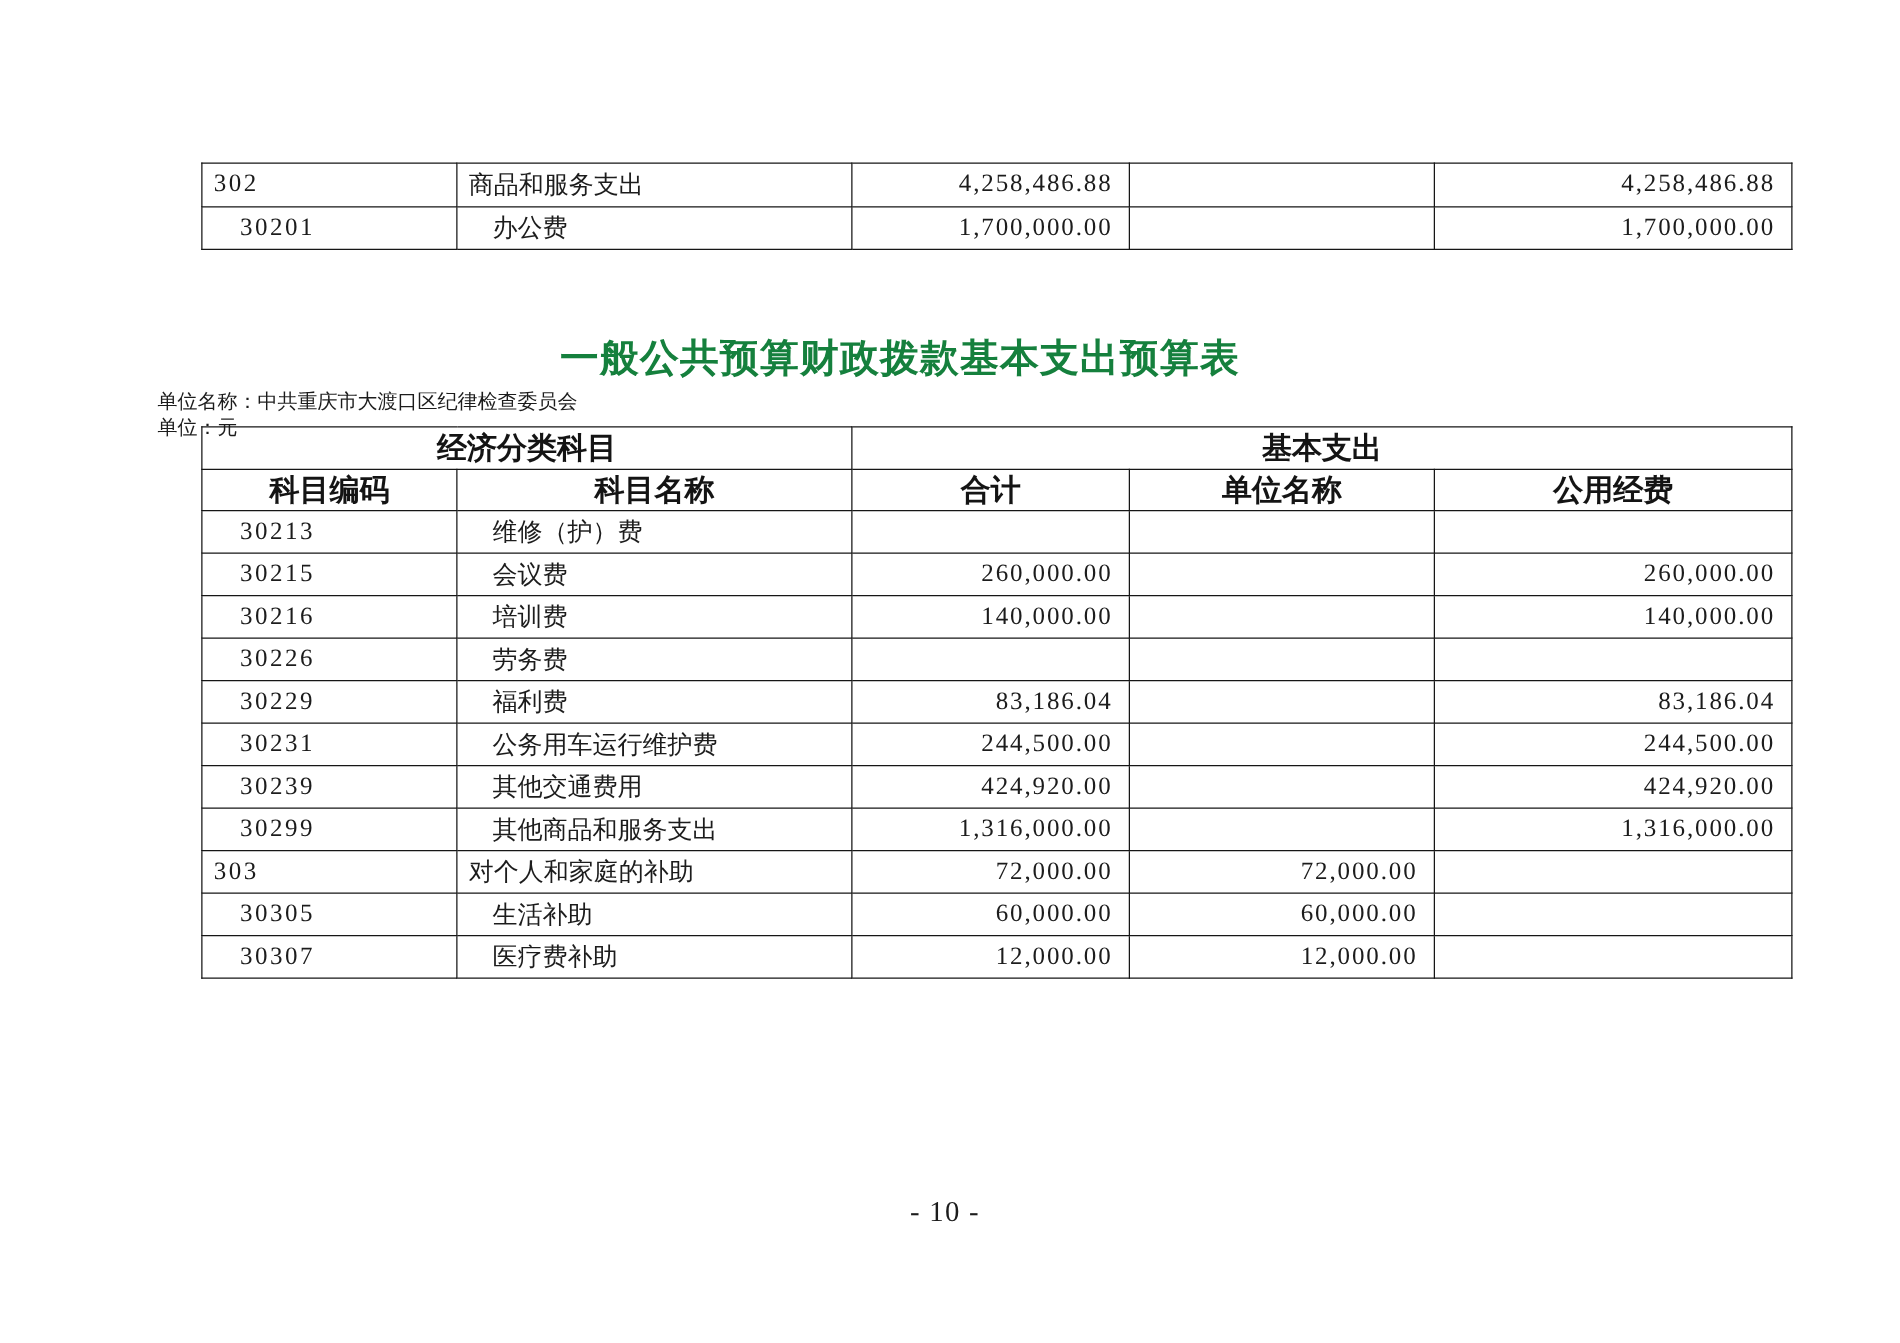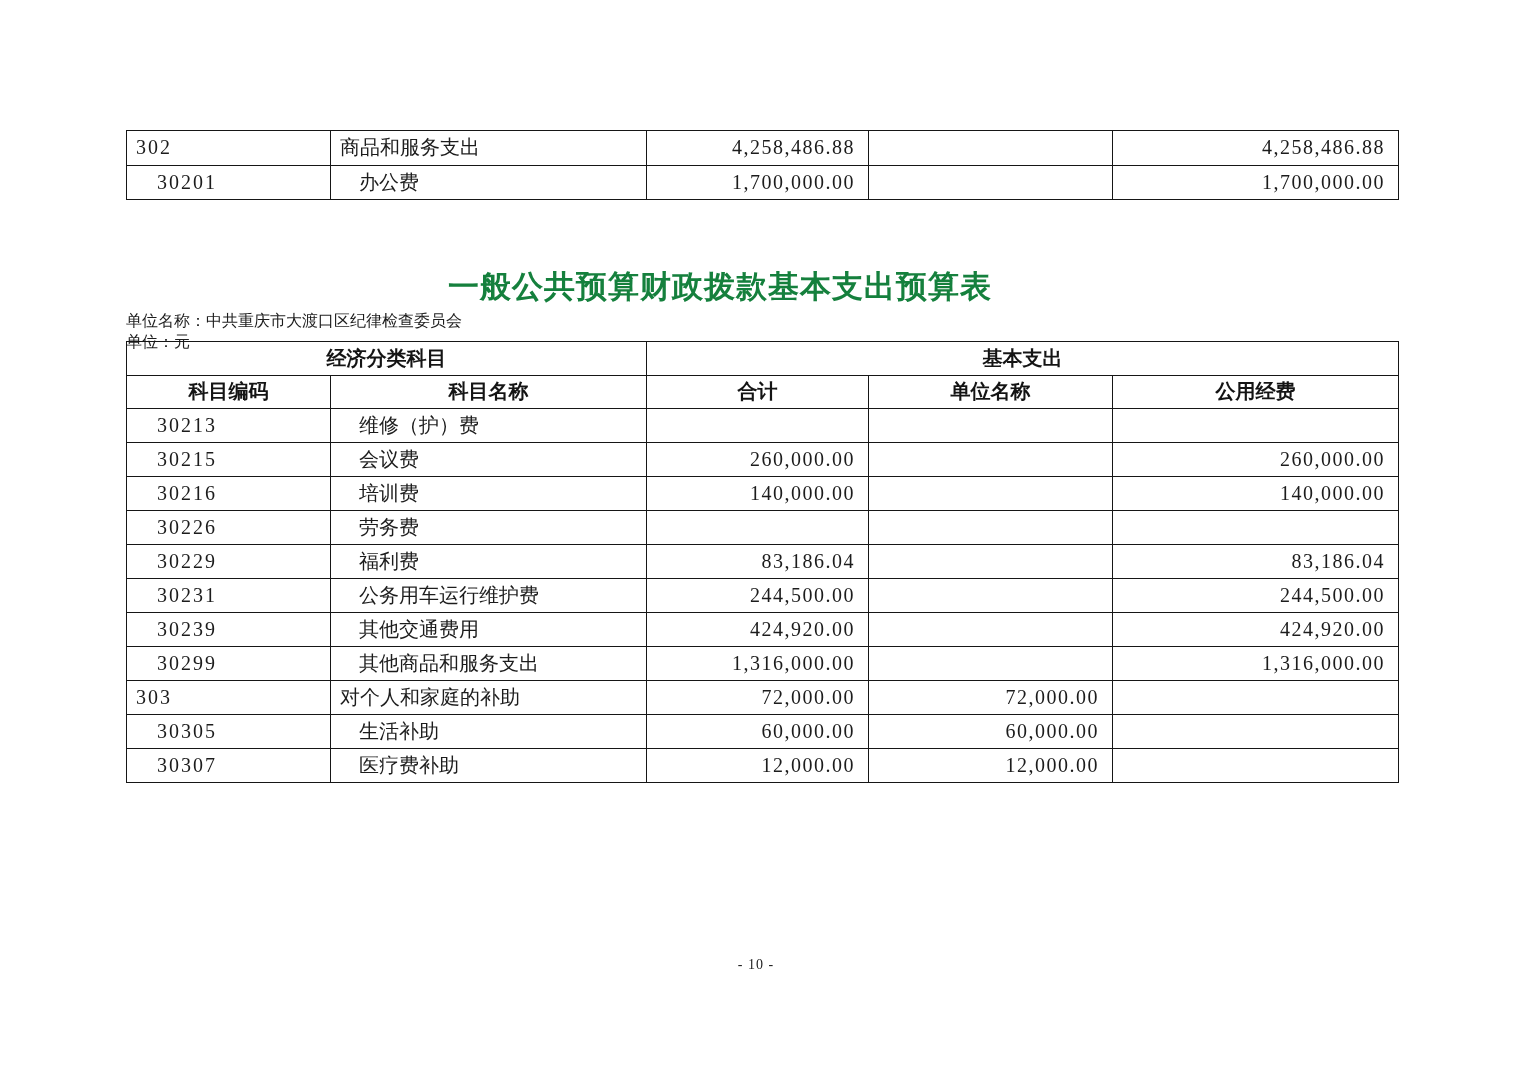--- a/index.html
+++ b/index.html
@@ -9,20 +9,21 @@
     position: relative;
     font-family: "Liberation Serif", "DejaVu Serif", serif;
     color: #1c1c1c;
   }
   .page { position: absolute; inset: 0; background: #fff; }
 
   table {
     border-collapse: collapse;
     table-layout: fixed;
     width: 1272px;
+    margin-left: 35px;
   }
   td, th {
     border: 1.5px solid #161616;
     overflow: hidden;
     white-space: nowrap;
     font-weight: normal;
   }
 
   
   .top-table { position: absolute; left: 126px; top: 130px; }
@@ -45,40 +46,40 @@
     flex-direction: column;
   }
 
   
   .main-table { position: absolute; left: 126px; top: 341px; }
   .main-table thead td {
     height: 33.5px;
     text-align: center;
     font-family: "Liberation Sans", "DejaVu Sans", sans-serif;
     font-weight: bold;
-    font-size: 20px;
+    font-size: 24px;
     color: #141414;
   }
   .main-table tbody td, .top-table td { font-size: 20px; }
   tbody td { height: 34px; }
 
   td.c-code  { text-align: left; letter-spacing: 2px; }
   td.c-name  { text-align: left; }
   td.c-amt   { text-align: right; padding-right: 13px; letter-spacing: 1.5px; font-family: Liberation Serif, serif; }
 
   tr.lvl1 td.c-code { padding-left: 9px; }
   tr.lvl1 td.c-name { padding-left: 9px; }
   tr.lvl2 td.c-code { padding-left: 30px; }
   tr.lvl2 td.c-name { padding-left: 28px; }
 
   
   .page-number {
     position: absolute; left: 0; top: 957px; width: 1512px;
     text-align: center;
-    font-size: 14px;
+    font-size: 23px;
     letter-spacing: 1px;
   }
 </style>
 </head>
 <body>
 
 <div class="page">
 
   <table class="top-table">
     <colgroup>

